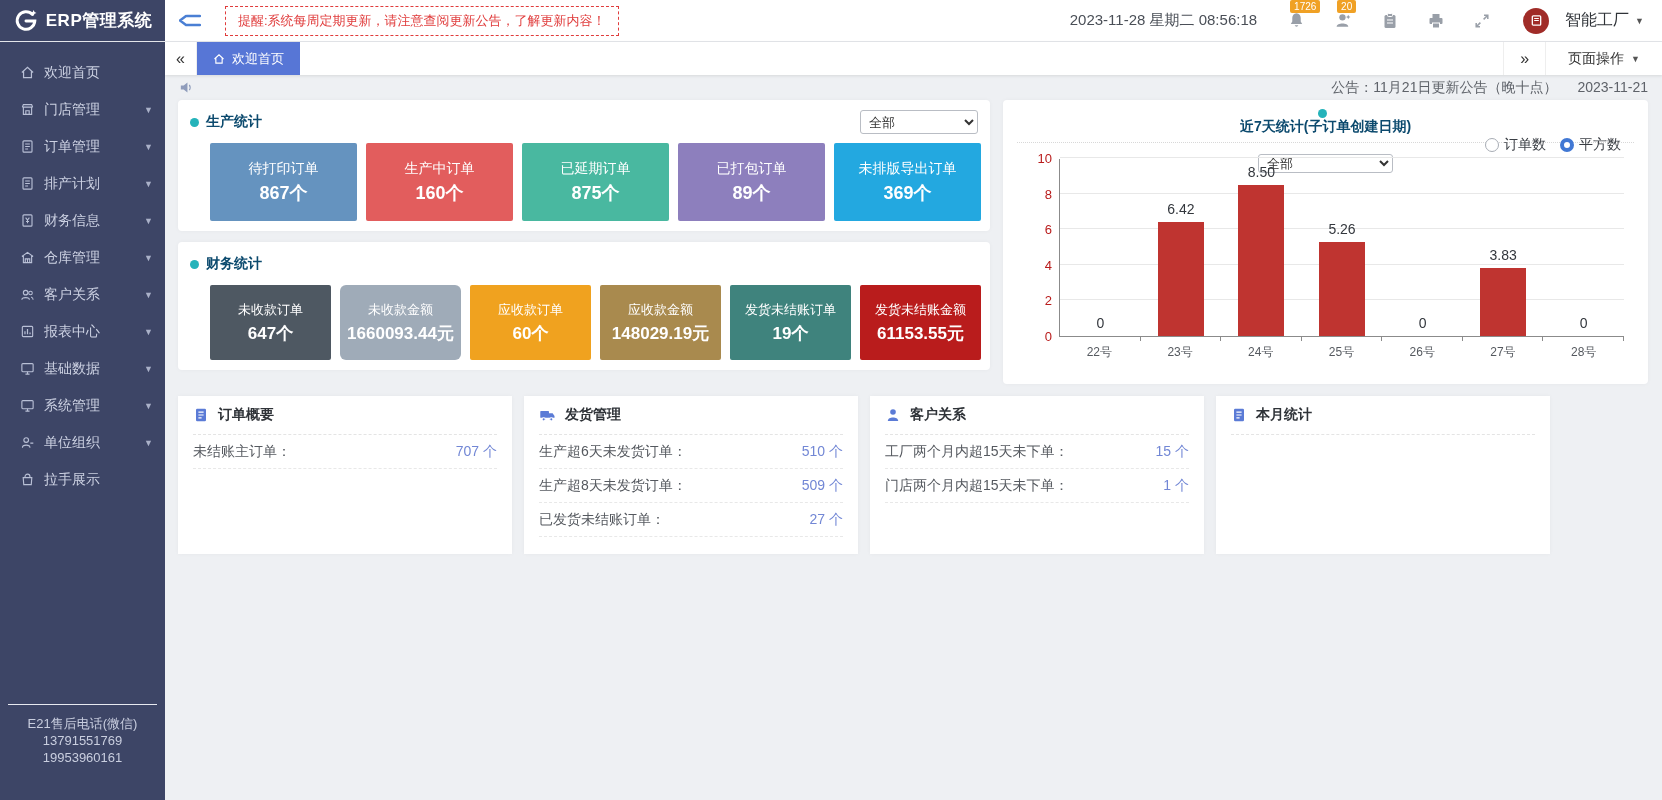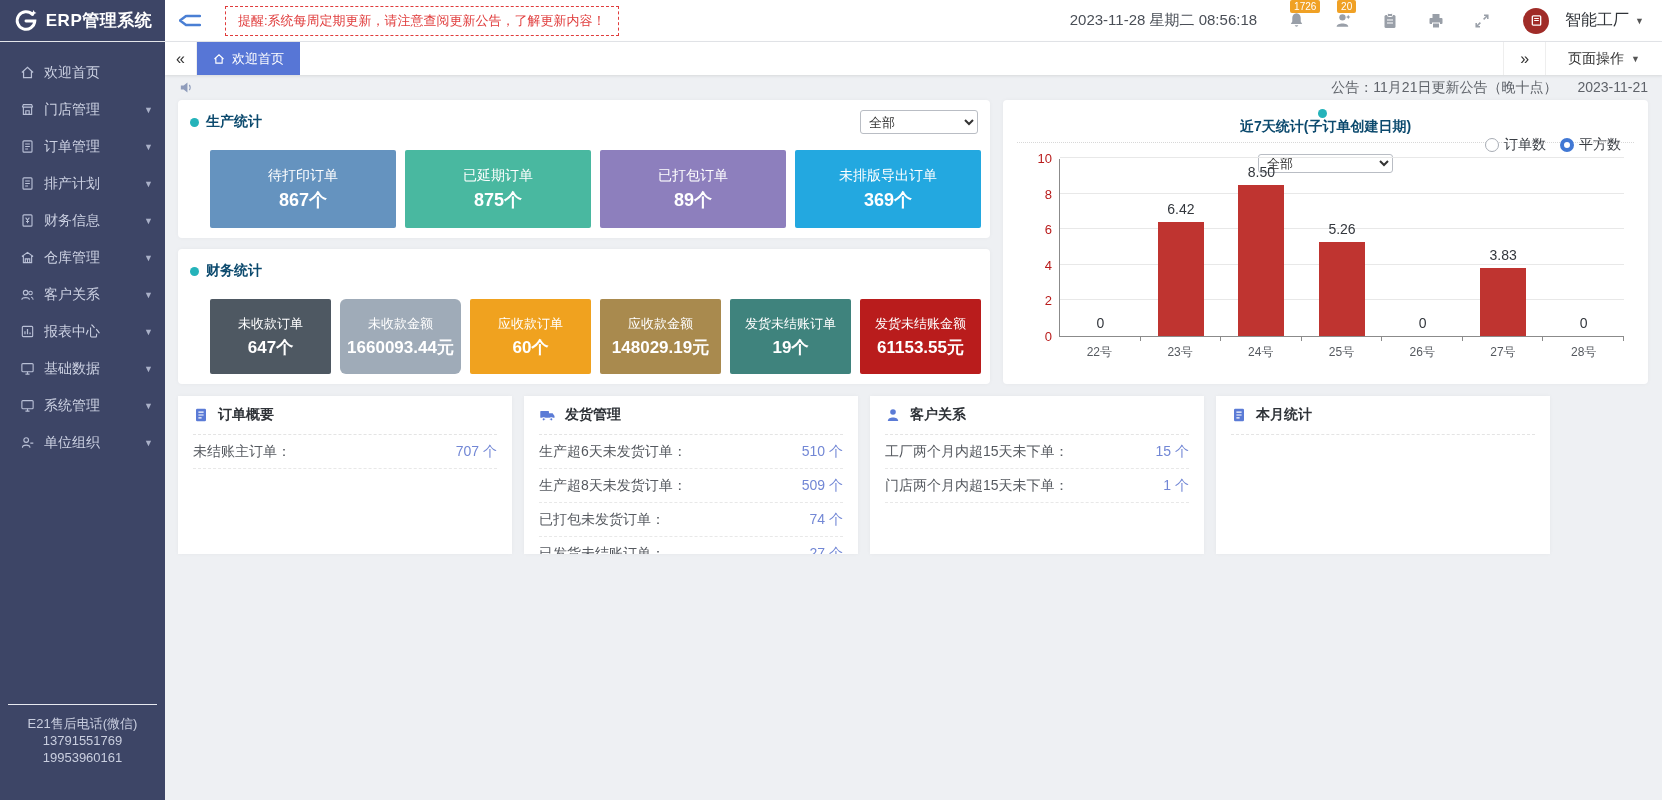--- a/index.html
+++ b/index.html
@@ -61,21 +61,21 @@
 
   .top-grid { display:flex; gap:13px; align-items:flex-start; }
   .left-col { width:812px; flex:0 0 812px; display:flex; flex-direction:column; gap:11px; }
   .panel { background:#fff; border-radius:4px; box-shadow:0 0 4px rgba(0,0,0,.04); }
   .stat-panel { padding:9px 9px 10px 9px; }
   .panel-head { display:flex; align-items:center; height:26px; padding:0 3px; }
   .dot { width:9px; height:9px; border-radius:50%; background:#25b3ba; margin-right:7px; flex:0 0 9px; }
   .panel-title { font-size:14px; font-weight:bold; color:#0c4a6e; }
   .panel-head select { margin-left:auto; height:24px; font-size:13px; color:#333;
     border:1px solid #b9bdc4; border-radius:3px; background:#fff; padding:0 4px; }
-  .stat-row { display:flex; gap:9px; margin-top:15px;padding-left:23px; }
+  .stat-row { display:flex; gap:9px; margin-top:8px;padding-left:23px; }
   .stat-card { flex:1; height:78px; display:flex; flex-direction:column; align-items:center;
     justify-content:center; color:#fff; border-radius:2px; cursor:pointer; }
   .stat-card .lbl { font-size:14px; }
   .stat-card .val { font-size:18px; font-weight:bold; margin-top:3px; }
   .fin .stat-card { height:75px; }
   .fin .stat-card .lbl { font-size:13px; }
   .fin .stat-card .val { font-size:17px; }
 
   
   .chart-panel { flex:1; height:284px; padding:9px 14px 8px 14px; }
@@ -286,20 +286,28 @@
           <div class="menu-item">
             <span class="mi-icon">
               <svg width="15" height="15" viewBox="0 0 16 16">
                 <circle cx="6.6" cy="5.4" r="2.5" fill="none" stroke="currentColor" stroke-width="1.2"></circle>
                 <path d="M2.6 13.5 C2.6 9.9 10.6 9.9 10.6 13.5 M11 8.6 H14.2" fill="none" stroke="currentColor" stroke-width="1.2"></path>
               </svg>
             </span>
             <span class="mi-label">单位组织</span>
             <span class="mi-arrow">▼</span>
           </div>
+          <div class="menu-item">
+            <span class="mi-icon">
+              <svg width="15" height="15" viewBox="0 0 16 16">
+                <path d="M5.4 6 V4.9 a2.6 2.6 0 0 1 5.2 0 V6 M3.4 6 H12.6 L12 13.4 H4 Z" fill="none" stroke="currentColor" stroke-width="1.2"></path>
+              </svg>
+            </span>
+            <span class="mi-label">拉手展示</span>
+          </div>
         </nav>
       <div class="sb-footer">
         <div class="divider"></div>
         <div>E21售后电话(微信)</div>
         <div>13791551769</div>
         <div>19953960161</div>
       </div>
     </aside>
 
     <main class="main">
@@ -339,20 +347,24 @@
                 <span class="dot"></span>
                 <span class="panel-title">生产统计</span>
                 <select style="width:118px">
                   <option>全部</option>
                 </select>
               </div>
               <div class="stat-row" id="production-cards">
                   <div class="stat-card" style="background: rgb(101, 147, 191);">
                     <span class="lbl">待打印订单</span>
                     <span class="val">867个</span>
+                  </div>
+                  <div class="stat-card" style="background: rgb(226, 93, 93);">
+                    <span class="lbl">生产中订单</span>
+                    <span class="val">160个</span>
                   </div>
                   <div class="stat-card" style="background: rgb(73, 184, 160);">
                     <span class="lbl">已延期订单</span>
                     <span class="val">875个</span>
                   </div>
                   <div class="stat-card" style="background: rgb(141, 127, 189);">
                     <span class="lbl">已打包订单</span>
                     <span class="val">89个</span>
                   </div>
                   <div class="stat-card" style="background: rgb(35, 168, 224);">
@@ -506,24 +518,20 @@
               </div>
               <div class="sum-row">
                 <span>生产超6天未发货订单：</span>
                 <span class="sum-val">510 个</span>
               </div>
               <div class="sum-row">
                 <span>生产超8天未发货订单：</span>
                 <span class="sum-val">509 个</span>
               </div>
               <div class="sum-row">
-                <span>已打包未发货订单：</span>
-                <span class="sum-val">74 个</span>
-              </div>
-              <div class="sum-row">
                 <span>已发货未结账订单：</span>
                 <span class="sum-val">27 个</span>
               </div>
             </div>
             <div class="sum-card">
               <div class="sum-head">
                 <span style="display:flex">
                   <svg width="16" height="16" viewBox="0 0 16 16">
                     <circle cx="8" cy="5" r="2.8" fill="currentColor"></circle>
                     <path d="M2.8 14 C2.8 9.4 13.2 9.4 13.2 14 Z" fill="currentColor"></path>

